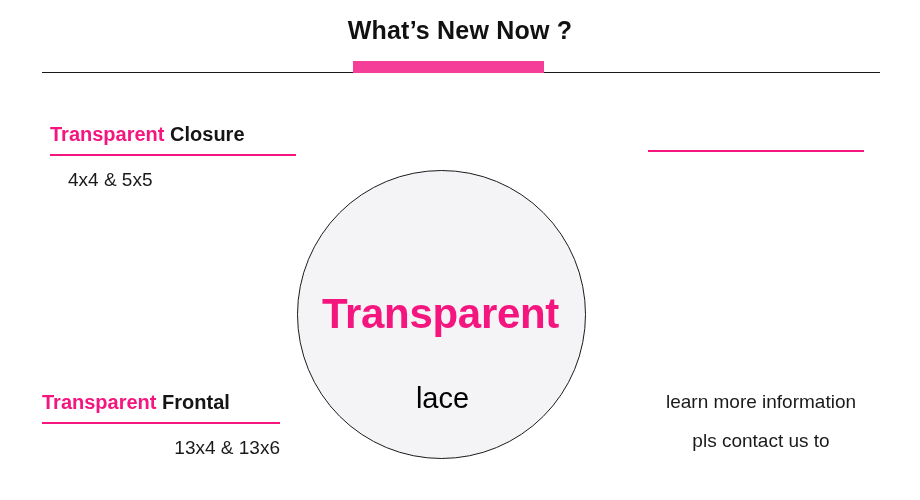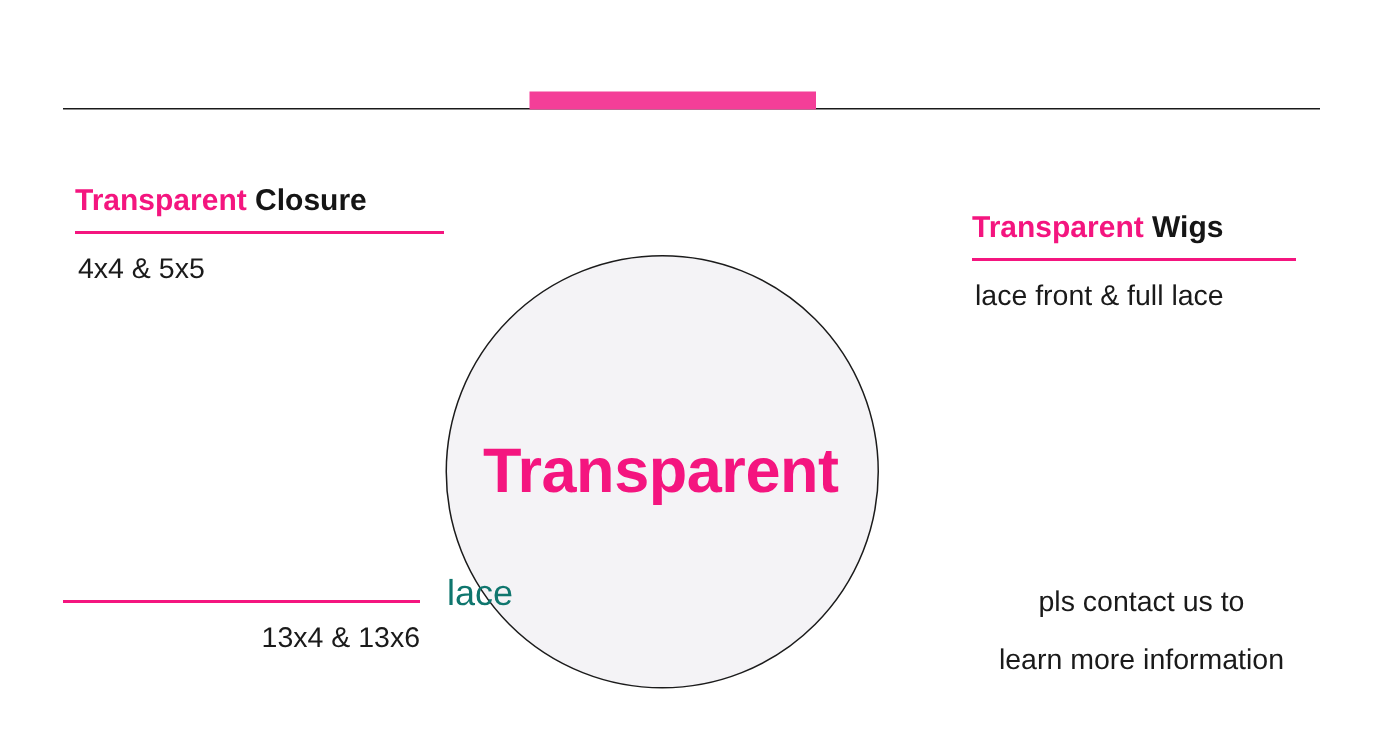--- a/index.html
+++ b/index.html
@@ -70,20 +70,21 @@
   .block-underline {
     height: 2px;
     background: #f4157f;
     margin-top: 9px;
   }
   .block-detail {
     font-size: 19px;
     color: #1a1a1a;
     white-space: nowrap;
     line-height: 1.35;
+    margin-left: 16px;
   }
 
   
   .block-closure {
     left: 50px;
     top: 123px;
   }
   .block-closure .block-underline {
     width: 246px;
   }
@@ -166,55 +167,55 @@
     font-size: 42px;
     font-weight: bold;
     color: #f4157f;
     letter-spacing: -0.3px;
   }
   .circle-lace {
     position: absolute;
     left: 0;
     top: 211px;
     width: 289px;
-    text-align: left;
-    font-size: 24px;
-    color: #0f766e;
+    text-align: center;
+    font-size: 29px;
+    color: #000000;
   }
 </style>
 </head>
 <body>
 
 <div class="header">
+  <div class="page-title">What’s New Now ?</div>
   <div class="header-rule"></div>
   <div class="header-accent"></div>
 </div>
 
 <div class="block block-closure">
   <div class="block-heading">
     <span class="hl">Transparent</span><span> Closure</span>
   </div>
   <div class="block-underline"></div>
   <div class="block-detail">4x4 &amp; 5x5</div>
 </div>
 
 <div class="block block-wigs">
+  <div class="block-underline"></div>
+</div>
+
+<div class="block block-frontal">
   <div class="block-heading">
-    <span class="hl">Transparent</span><span> Wigs</span>
+    <span class="hl">Transparent</span><span> Frontal</span>
   </div>
   <div class="block-underline"></div>
-  <div class="block-detail">lace front &amp; full lace</div>
-</div>
-
-<div class="block block-frontal">
-  <div class="block-underline"></div>
   <div class="block-detail">13x4 &amp; 13x6</div>
 </div>
 
 <div class="block block-contact">
+  <div class="contact-line">learn more information</div>
   <div class="contact-line">pls contact us to</div>
-  <div class="contact-line">learn more information</div>
 </div>
 
 <div class="circle">
   <div class="circle-main">Transparent</div>
   <div class="circle-lace">lace</div>
 </div>
 
 </body></html>

